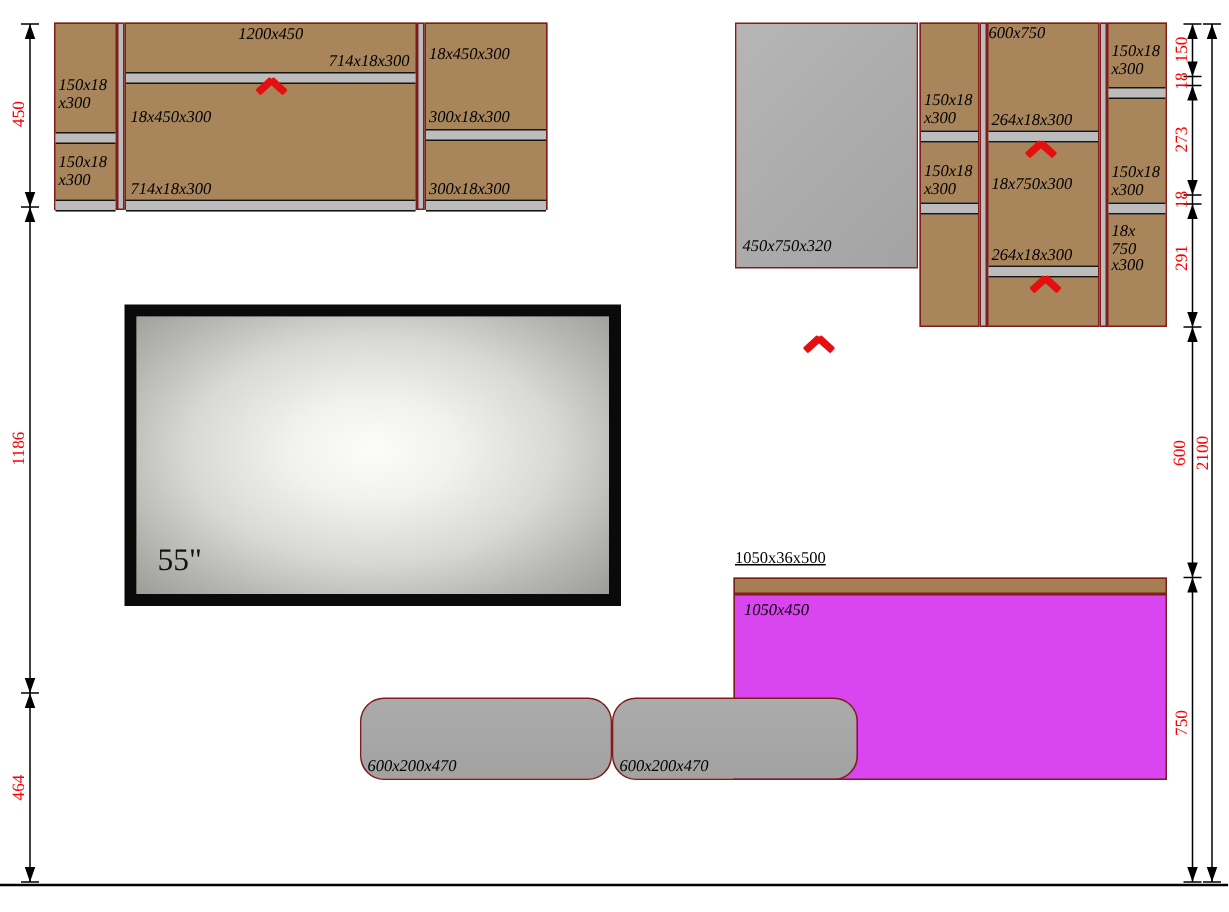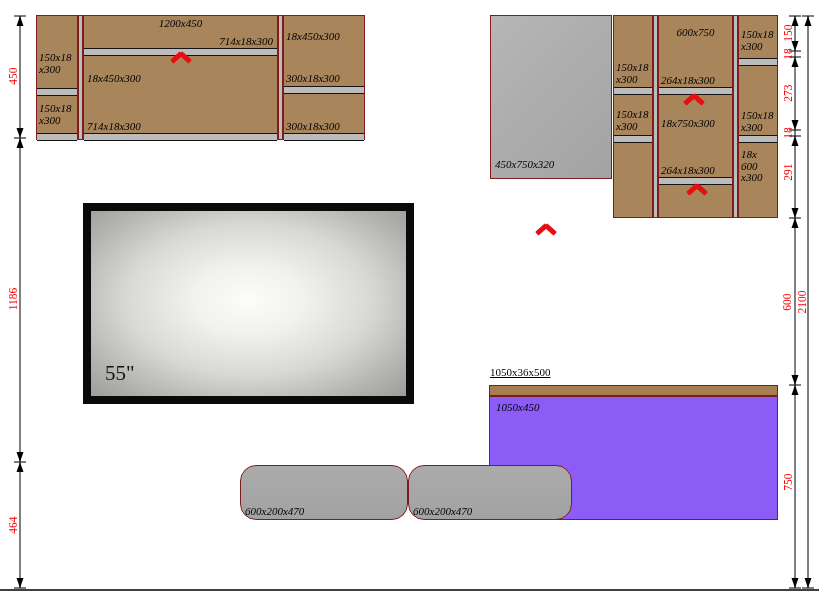--- a/index.html
+++ b/index.html
@@ -124,47 +124,47 @@
   <div class="box wood" style="left:613px;top:15px;width:40px;height:203px;">
     <span class="lbl wrap" style="left:2px;top:46px;width:36px;">150x18 x300</span>
     <div class="shelf" style="top:71px;"></div>
     <span class="lbl wrap" style="left:2px;top:93px;width:36px;">150x18 x300</span>
     <div class="shelf" style="top:119px;"></div>
   </div>
 
   <div class="box divider" style="left:653px;top:15px;width:5px;height:203px;"></div>
 
   <div class="box wood" style="left:658px;top:15px;width:75px;height:203px;">
-    <span class="lbl" style="left:0;right:0;top:11px;text-align:center;">600x750</span>
+    <span class="lbl" style="left:0;right:0;top:1px;text-align:left;">600x750</span>
     <span class="lbl" style="left:2px;top:59px;">264x18x300</span>
     <div class="shelf" style="top:71px;"></div>
     <span class="lbl" style="left:2px;top:102px;">18x750x300</span>
     <span class="lbl" style="left:2px;top:149px;">264x18x300</span>
     <div class="shelf" style="top:161px;"></div>
   </div>
 
   <div class="box divider" style="left:733px;top:15px;width:5px;height:203px;"></div>
 
   <div class="box wood" style="left:738px;top:15px;width:40px;height:203px;">
     <span class="lbl wrap" style="left:2px;top:13px;width:36px;">150x18 x300</span>
     <div class="shelf" style="top:42px;"></div>
     <span class="lbl wrap" style="left:2px;top:94px;width:36px;">150x18 x300</span>
     <div class="shelf" style="top:119px;"></div>
-    <span class="lbl wrap" style="left:2px;top:133px;width:28px;">18x 600 x300</span>
+    <span class="lbl wrap" style="left:2px;top:133px;width:28px;">18x 750 x300</span>
   </div>
 
   <div id="tv">
     <span class="tvlbl">55"</span>
   </div>
 
   <span class="lbl" style="left:490px;top:367px;text-decoration:underline;">1050x36x500</span>
 
   <div class="box" style="left:489px;top:385px;width:289px;height:11px;background:#a57e51;z-index:2;"></div>
 
-  <div class="box" style="left:489px;top:396px;width:289px;height:124px;background:#8b5cf6;z-index:1;">
+  <div class="box" style="left:489px;top:396px;width:289px;height:124px;background:#d946ef;z-index:1;">
     <span class="lbl" style="left:6px;top:5px;">1050x450</span>
   </div>
 
 
   <div class="box graybase" style="left:240px;top:465px;width:168px;height:55px;">
     <span class="baselbl">600x200x470</span>
   </div>
 
   <div class="box graybase" style="left:408px;top:465px;width:164px;height:55px;">
     <span class="baselbl">600x200x470</span>

